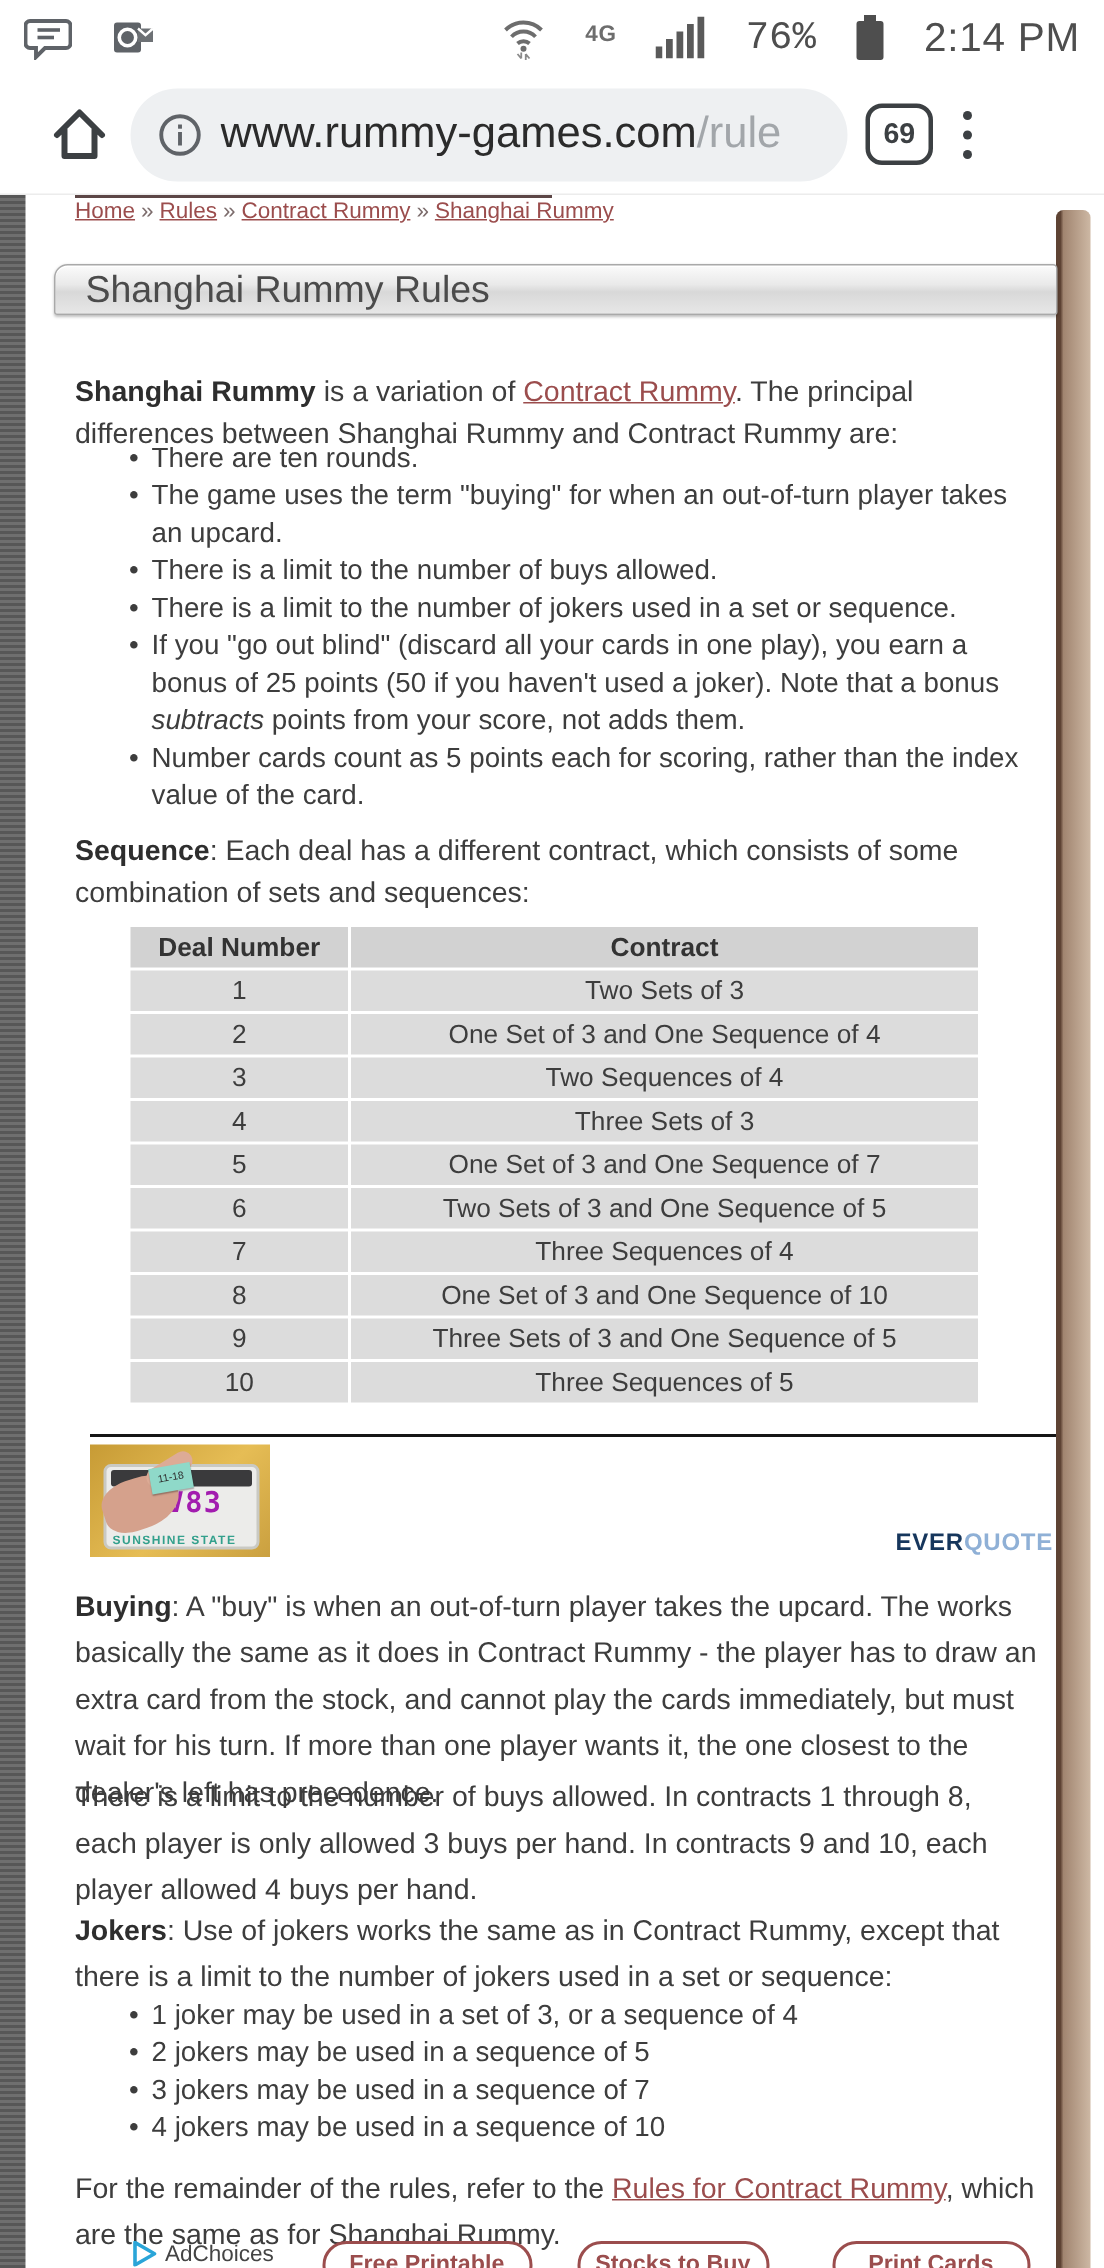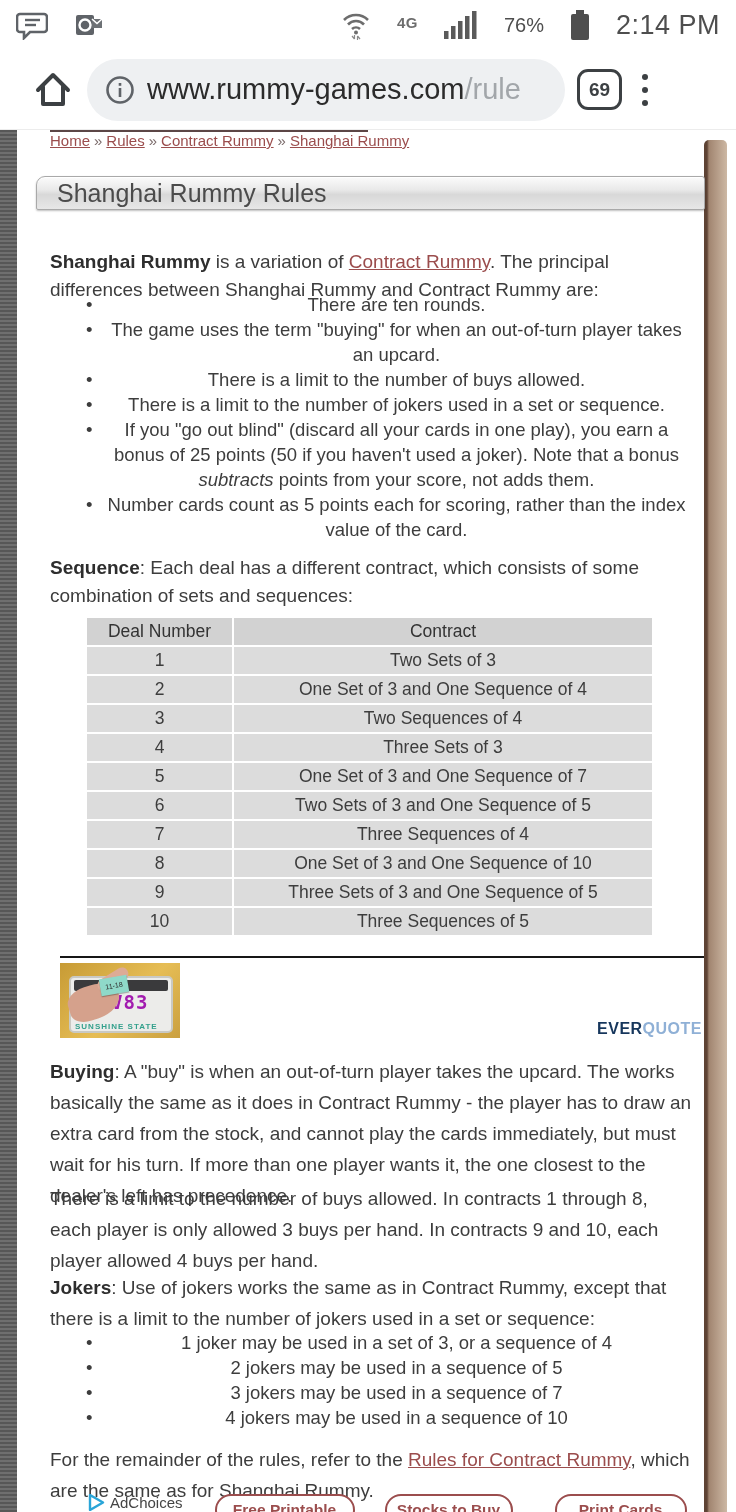--- a/index.html
+++ b/index.html
@@ -5,21 +5,21 @@
   * { margin:0; padding:0; box-sizing:border-box; }
   html,body { width:736px; }
   body {
     height:1512px; overflow:hidden; position:relative; background:#fff;
     font-family:"Liberation Sans","DejaVu Sans",sans-serif; color:#3d3d3d;
   }
   
   .status-bar { height:50px; display:flex; align-items:center; justify-content:space-between; padding:0 16px; background:#fff; }
   .sb-left, .sb-right { display:flex; align-items:center; gap:26px; }
   .sb-time { font-size:27px; color:#4e4e4e; letter-spacing:0.5px; }
-  .sb-pct { font-size:20px; color:#4e4e4e; }
+  .sb-pct { font-size:26px; color:#4e4e4e;font-family:Liberation Mono, monospace; }
   .net-label { font-size:15px; font-weight:bold; color:#6d6d6d; letter-spacing:0.5px; margin-top:-6px; }
   
   .chrome { height:80px; display:flex; align-items:center; padding:0 31px; gap:12px; background:#fff; border-bottom:1px solid #ececec; }
   .url-pill { flex:0 0 auto; width:478px; height:62px; background:#eef0f2; border-radius:31px; display:flex; align-items:center; padding:0 18px; gap:12px; }
   .url-text { font-size:29px; white-space:nowrap; overflow:hidden; }
   .url-domain { color:#2b2b2b; }
   .url-path { color:#a2a6aa; }
   .tab-badge { width:45px; height:41px; border:3.5px solid #3c4043; border-radius:11px; display:flex; align-items:center; justify-content:center; font-size:19px; font-weight:bold; color:#3c4043; }
   .kebab { display:flex; flex-direction:column; gap:7px; padding:4px 8px; }
   .kebab span { width:6px; height:6px; border-radius:50%; background:#3c4043; }
@@ -37,26 +37,26 @@
   .title-bar { left:36px; top:46px; width:669px; height:34px;
     background:linear-gradient(180deg,#fbfbfb 0%,#e9e9e9 40%,#d8d8d8 55%,#e7e7e7 100%);
     border:1px solid #a9a9a9; border-radius:9px 3px 2px 2px; box-shadow:inset 0 1px 0 #fff, 0 1px 2px rgba(0,0,0,0.25);
     display:flex; align-items:center; padding:0 0 0 20px; }
   .title-bar h1 { font-size:25px; font-weight:normal; color:#4b4b4b; }
   .para { left:50px; width:642px; font-size:19px; line-height:29px; color:#3d3d3d; }
   .para b { color:#2e2e2e; }
   .para a { color:#9b4d4d; text-decoration:underline; }
   .p-intro { top:97px; line-height:28px;margin-top:21px; }
   .bullet-list { left:68px; width:624px; list-style:none; font-size:18.5px; line-height:25px; color:#3d3d3d; }
-  .bullet-list li { padding-left:33px; position:relative;text-align:center; }
+  .bullet-list li { padding-left:33px; position:relative; }
   .bullet-list li::before { content:"\2022"; position:absolute; left:18px; top:0; color:#3d3d3d; }
   .ul-diff { top:162px; }
   .p-contracts { top:424px; line-height:28px; }
   .rules-table { left:85px; top:486px; border-collapse:separate; border-spacing:2px; background:#fff; }
-  .rules-table th { background:#d2d2d2; font-size:17.5px; font-weight:normal; color:#333; padding:3px 10px; text-align:center; }
+  .rules-table th { background:#d2d2d2; font-size:17.5px; font-weight:bold; color:#333; padding:3px 10px; text-align:center; }
   .rules-table td { background:#dcdcdc; font-size:17.5px; color:#3d3d3d; padding:3px 10px; text-align:center; }
   .col-deal { width:145px; } .col-contract { width:418px; }
   
   .ad { left:60px; top:826px; width:644px; border-top:2px solid #161616; padding-top:5px; display:flex; }
   .ad-thumb { width:120px; height:75px; background:linear-gradient(135deg,#c79b35 0%,#e6bd55 55%,#caa040 100%); position:relative; overflow:hidden; flex:0 0 auto; }
   .plate { position:absolute; left:9px; top:13px; width:104px; height:57px; background:#ececea; border-radius:5px; border:2px solid #c9c9c3; }
   .plate-band { position:absolute; left:3px; top:2px; right:3px; height:11px; background:#3a3a3c; border-radius:2px; }
   .plate-num { position:absolute; left:40px; top:13px; font-size:19px; font-weight:bold; color:#a21caf; font-family:"DejaVu Sans Mono",monospace; letter-spacing:1px; }
   .plate-state { position:absolute; left:4px; bottom:0px; font-size:8px; font-weight:bold; color:#33a08c; letter-spacing:1px; white-space:nowrap; }
   .sticker { position:absolute; left:40px; top:14px; width:28px; height:17px; background:#8fd9c9; transform:rotate(-10deg); font-size:7px; color:#2e2e2e; text-align:center; line-height:17px; box-shadow:0 1px 1px rgba(0,0,0,0.3); }

